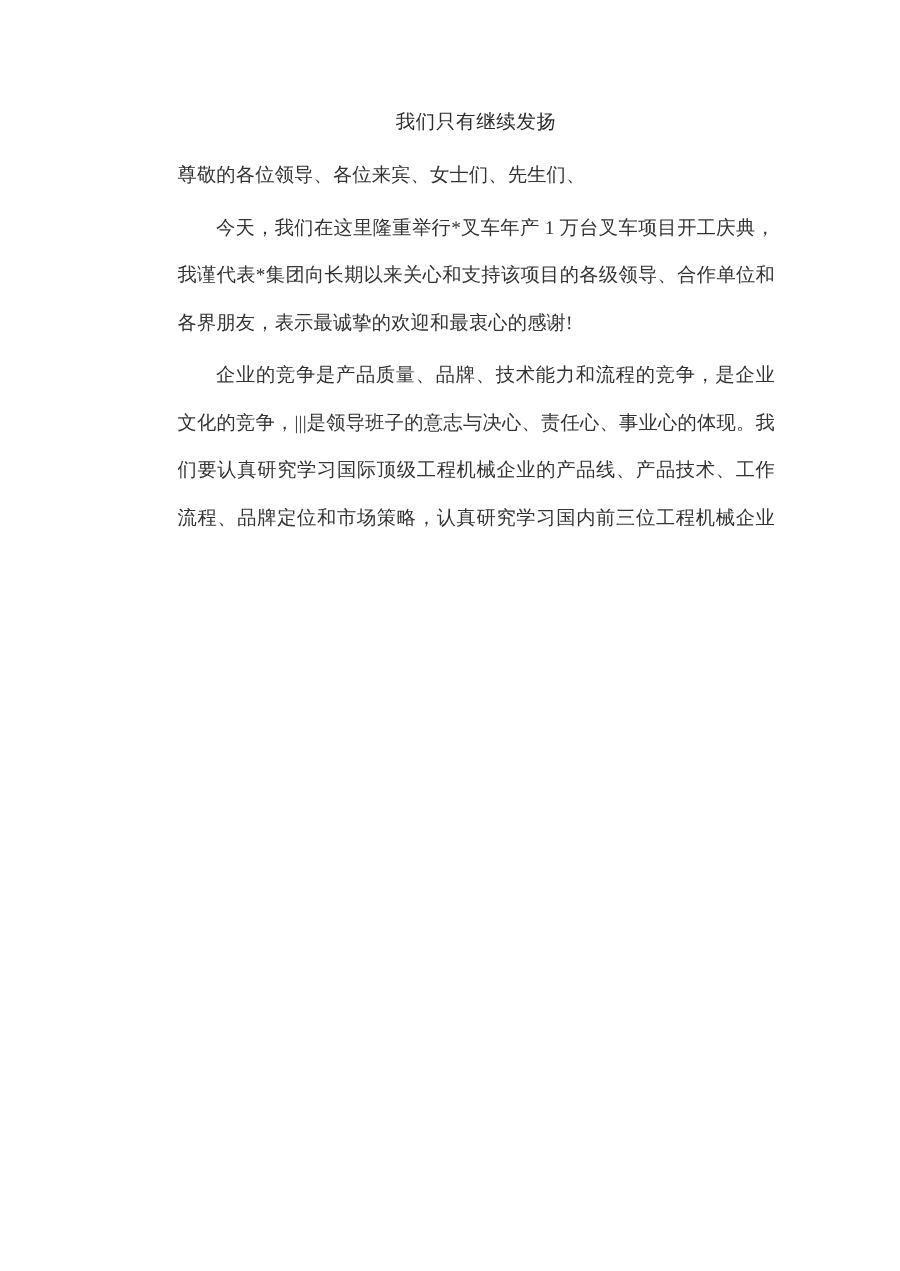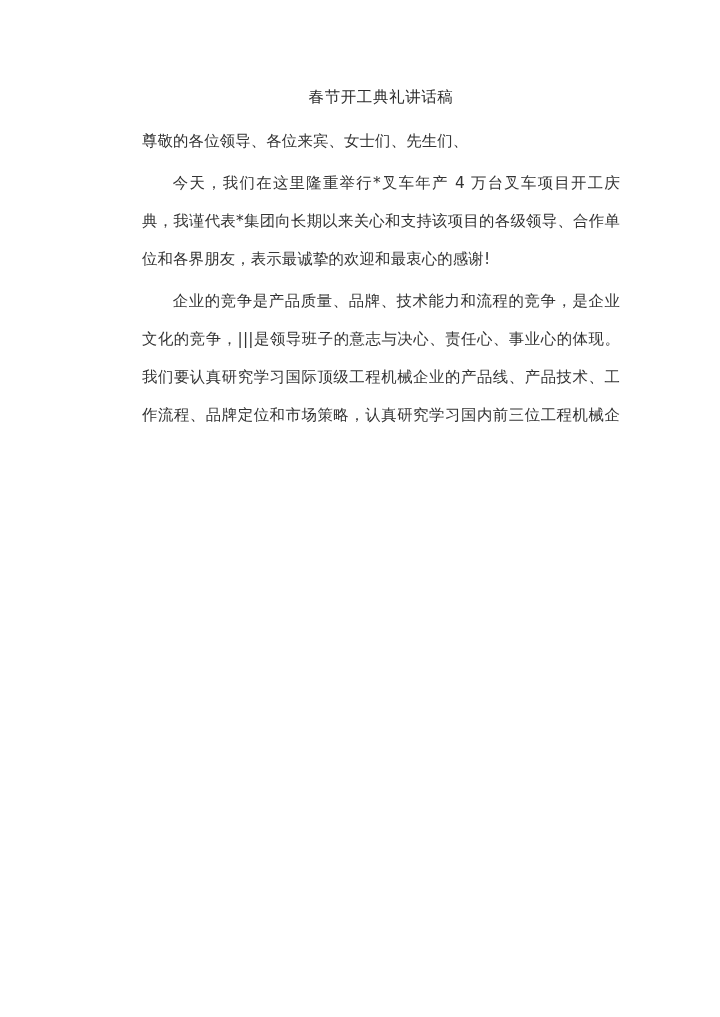--- a/index.html
+++ b/index.html
@@ -46,20 +46,21 @@
   .para {
     font-size: 15.4px;
     line-height: 38px;
     color: #333333;
     text-align: justify;
     text-justify: inter-ideograph;
     margin: 0;
     padding: 0;
     letter-spacing: 0.15px;
     word-break: break-all;
+    font-family: Liberation Serif, serif;
   }
 
   .para.indent {
     text-indent: 2em;
   }
 
   .para.gap-before {
     margin-top: 4px;
   }
 
@@ -73,25 +74,25 @@
     overflow: hidden;
   }
 </style>
 </head>
 <body>
 
 <div class="page">
 
   <div class="doc-body">
 
-    <h1 class="doc-title">春节开工典礼讲话稿</h1>
+    <h1 class="doc-title">我们只有继续发扬</h1>
 
     <p class="para gap-small">尊敬的各位领导、各位来宾、女士们、先生们、</p>
 
 
-    <p class="para indent gap-before">今天，我们在这里隆重举行*叉车年产 4 万台叉车项目开工庆典，我谨代表*集团向长期以来关心和支持该项目的各级领导、合作单位和各界朋友，表示最诚挚的欢迎和最衷心的感谢!</p>
+    <p class="para indent gap-before">今天，我们在这里隆重举行*叉车年产 1 万台叉车项目开工庆典，我谨代表*集团向长期以来关心和支持该项目的各级领导、合作单位和各界朋友，表示最诚挚的欢迎和最衷心的感谢!</p>
 
 
     <p class="para indent gap-before clipped">企业的竞争是产品质量、品牌、技术能力和流程的竞争，是企业文化的竞争，|||是领导班子的意志与决心、责任心、事业心的体现。我们要认真研究学习国际顶级工程机械企业的产品线、产品技术、工作流程、品牌定位和市场策略，认真研究学习国内前三位工程机械企业的优点和特点，例如迅速成长的三一重工，建立最有竞争力的激励机制,严格的成本控制能力与市场开拓能</p>
 
   </div>
 
 </div>
 
 </body></html>

